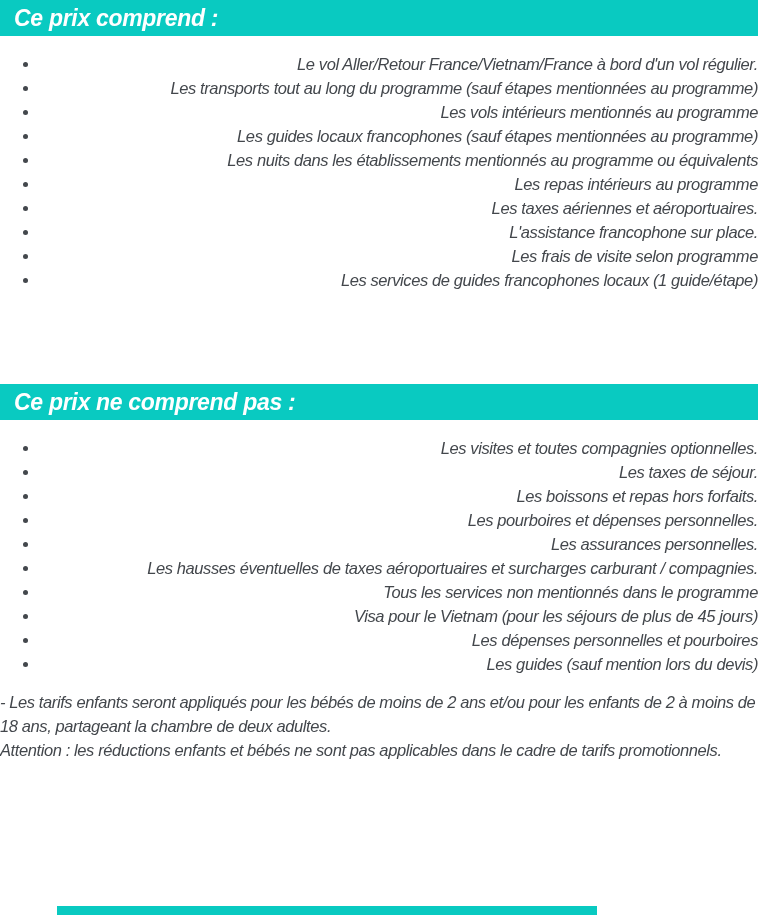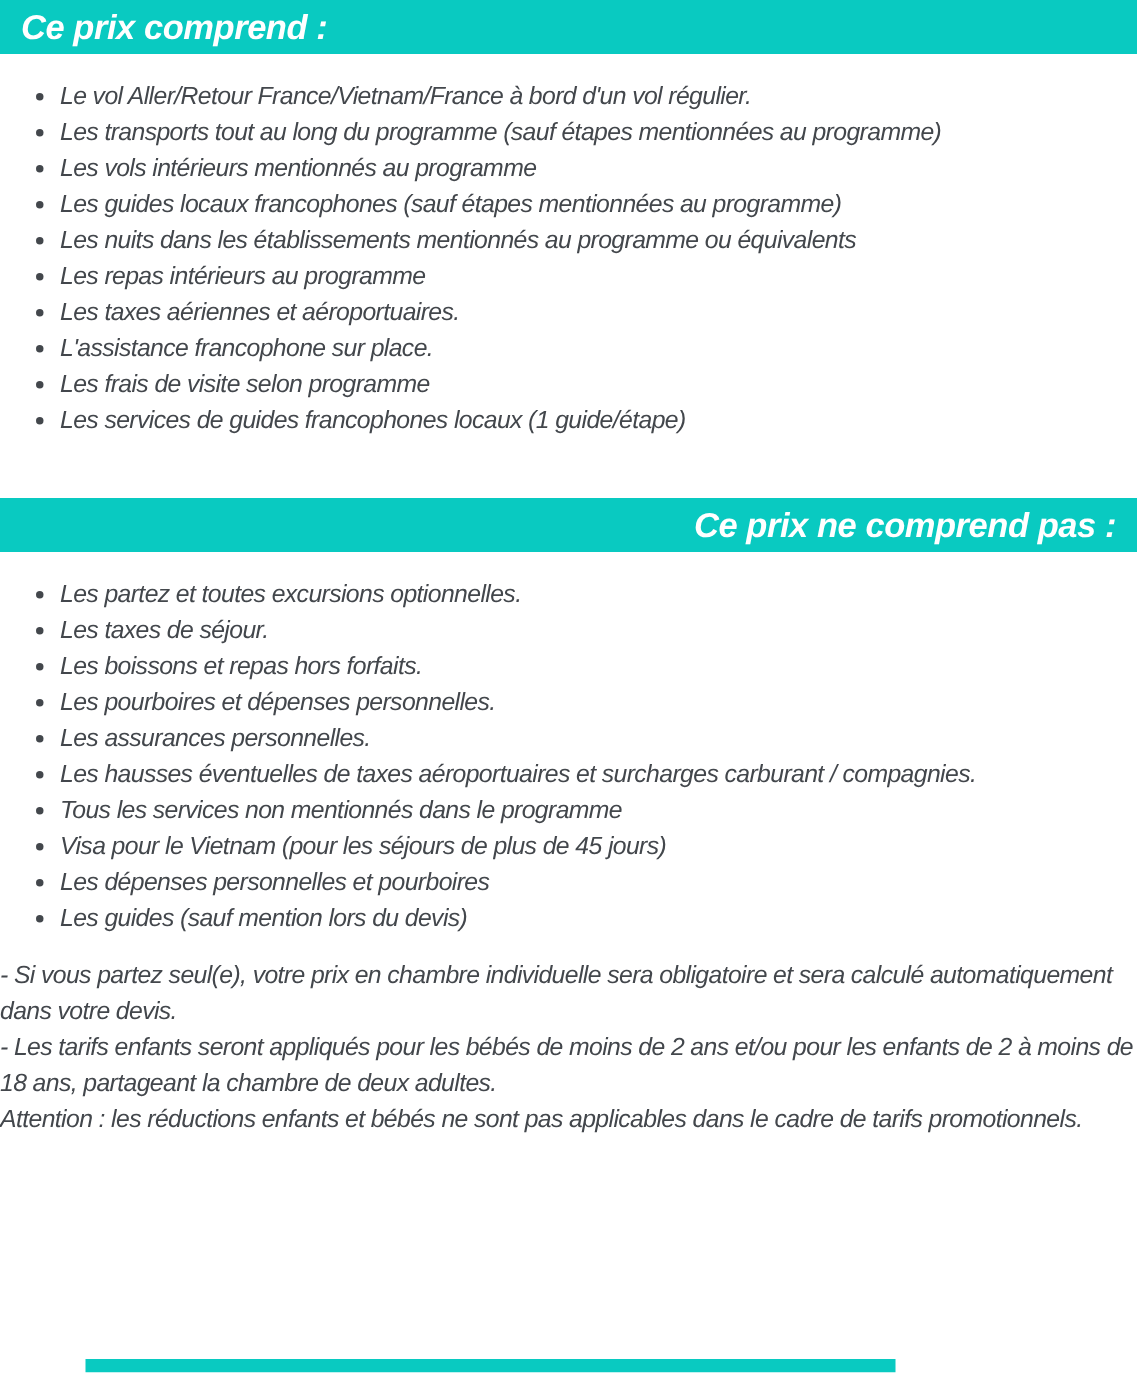--- a/index.html
+++ b/index.html
@@ -34,27 +34,28 @@
     font-weight: bold;
     font-style: italic;
     color: var(--header-text);
     letter-spacing: -0.3px;
     white-space: nowrap;
   }
   ul.items {
     margin: 16px 0 0 0;
     padding: 0 0 0 40px;
     list-style: disc;
+    text-align: right;
   }
   ul.items li {
     font-size: 16.5px;
     line-height: 24px;
     letter-spacing: -0.4px;
   }
-  .sec-excludes .bar { margin-top: 40px; justify-content: flex-end; }
+  .sec-excludes .bar { margin-top: 92px; }
   .sec-notes .bar { margin-top: 51px; }
   .notes-body { margin-top: 14px; padding: 0 2px 0 0; }
   .notes-body p {
     margin: 0;
     font-size: 16.5px;
     line-height: 24px;
     letter-spacing: -0.4px;
   }
   .bottom-strip {
     position: absolute;
@@ -86,36 +87,35 @@
         <li>Les frais de visite selon programme</li>
         <li>Les services de guides francophones locaux (1 guide/étape)</li>
       </ul>
   </section>
 
   <section class="sec-excludes">
     <header class="bar">
       <h2>Ce prix ne comprend pas :</h2>
     </header>
     <ul class="items">
-        <li>Les partez et toutes excursions optionnelles.</li>
+        <li>Les visites et toutes compagnies optionnelles.</li>
         <li>Les taxes de séjour.</li>
         <li>Les boissons et repas hors forfaits.</li>
         <li>Les pourboires et dépenses personnelles.</li>
         <li>Les assurances personnelles.</li>
         <li>Les hausses éventuelles de taxes aéroportuaires et surcharges carburant / compagnies.</li>
         <li>Tous les services non mentionnés dans le programme</li>
         <li>Visa pour le Vietnam (pour les séjours de plus de 45 jours)</li>
         <li>Les dépenses personnelles et pourboires</li>
         <li>Les guides (sauf mention lors du devis)</li>
       </ul>
   </section>
 
   <section class="sec-notes">
     <div class="notes-body">
-        <p>- Si vous partez seul(e), votre prix en chambre individuelle sera obligatoire et sera calculé automatiquement dans votre devis.</p>
         <p>- Les tarifs enfants seront appliqués pour les bébés de moins de 2 ans et/ou pour les enfants de 2 à moins de 18 ans, partageant la chambre de deux adultes.</p>
         <p>Attention : les réductions enfants et bébés ne sont pas applicables dans le cadre de tarifs promotionnels.</p>
       </div>
   </section>
 
   <div class="bottom-strip"></div>
 
 </div>
 
 </body></html>

